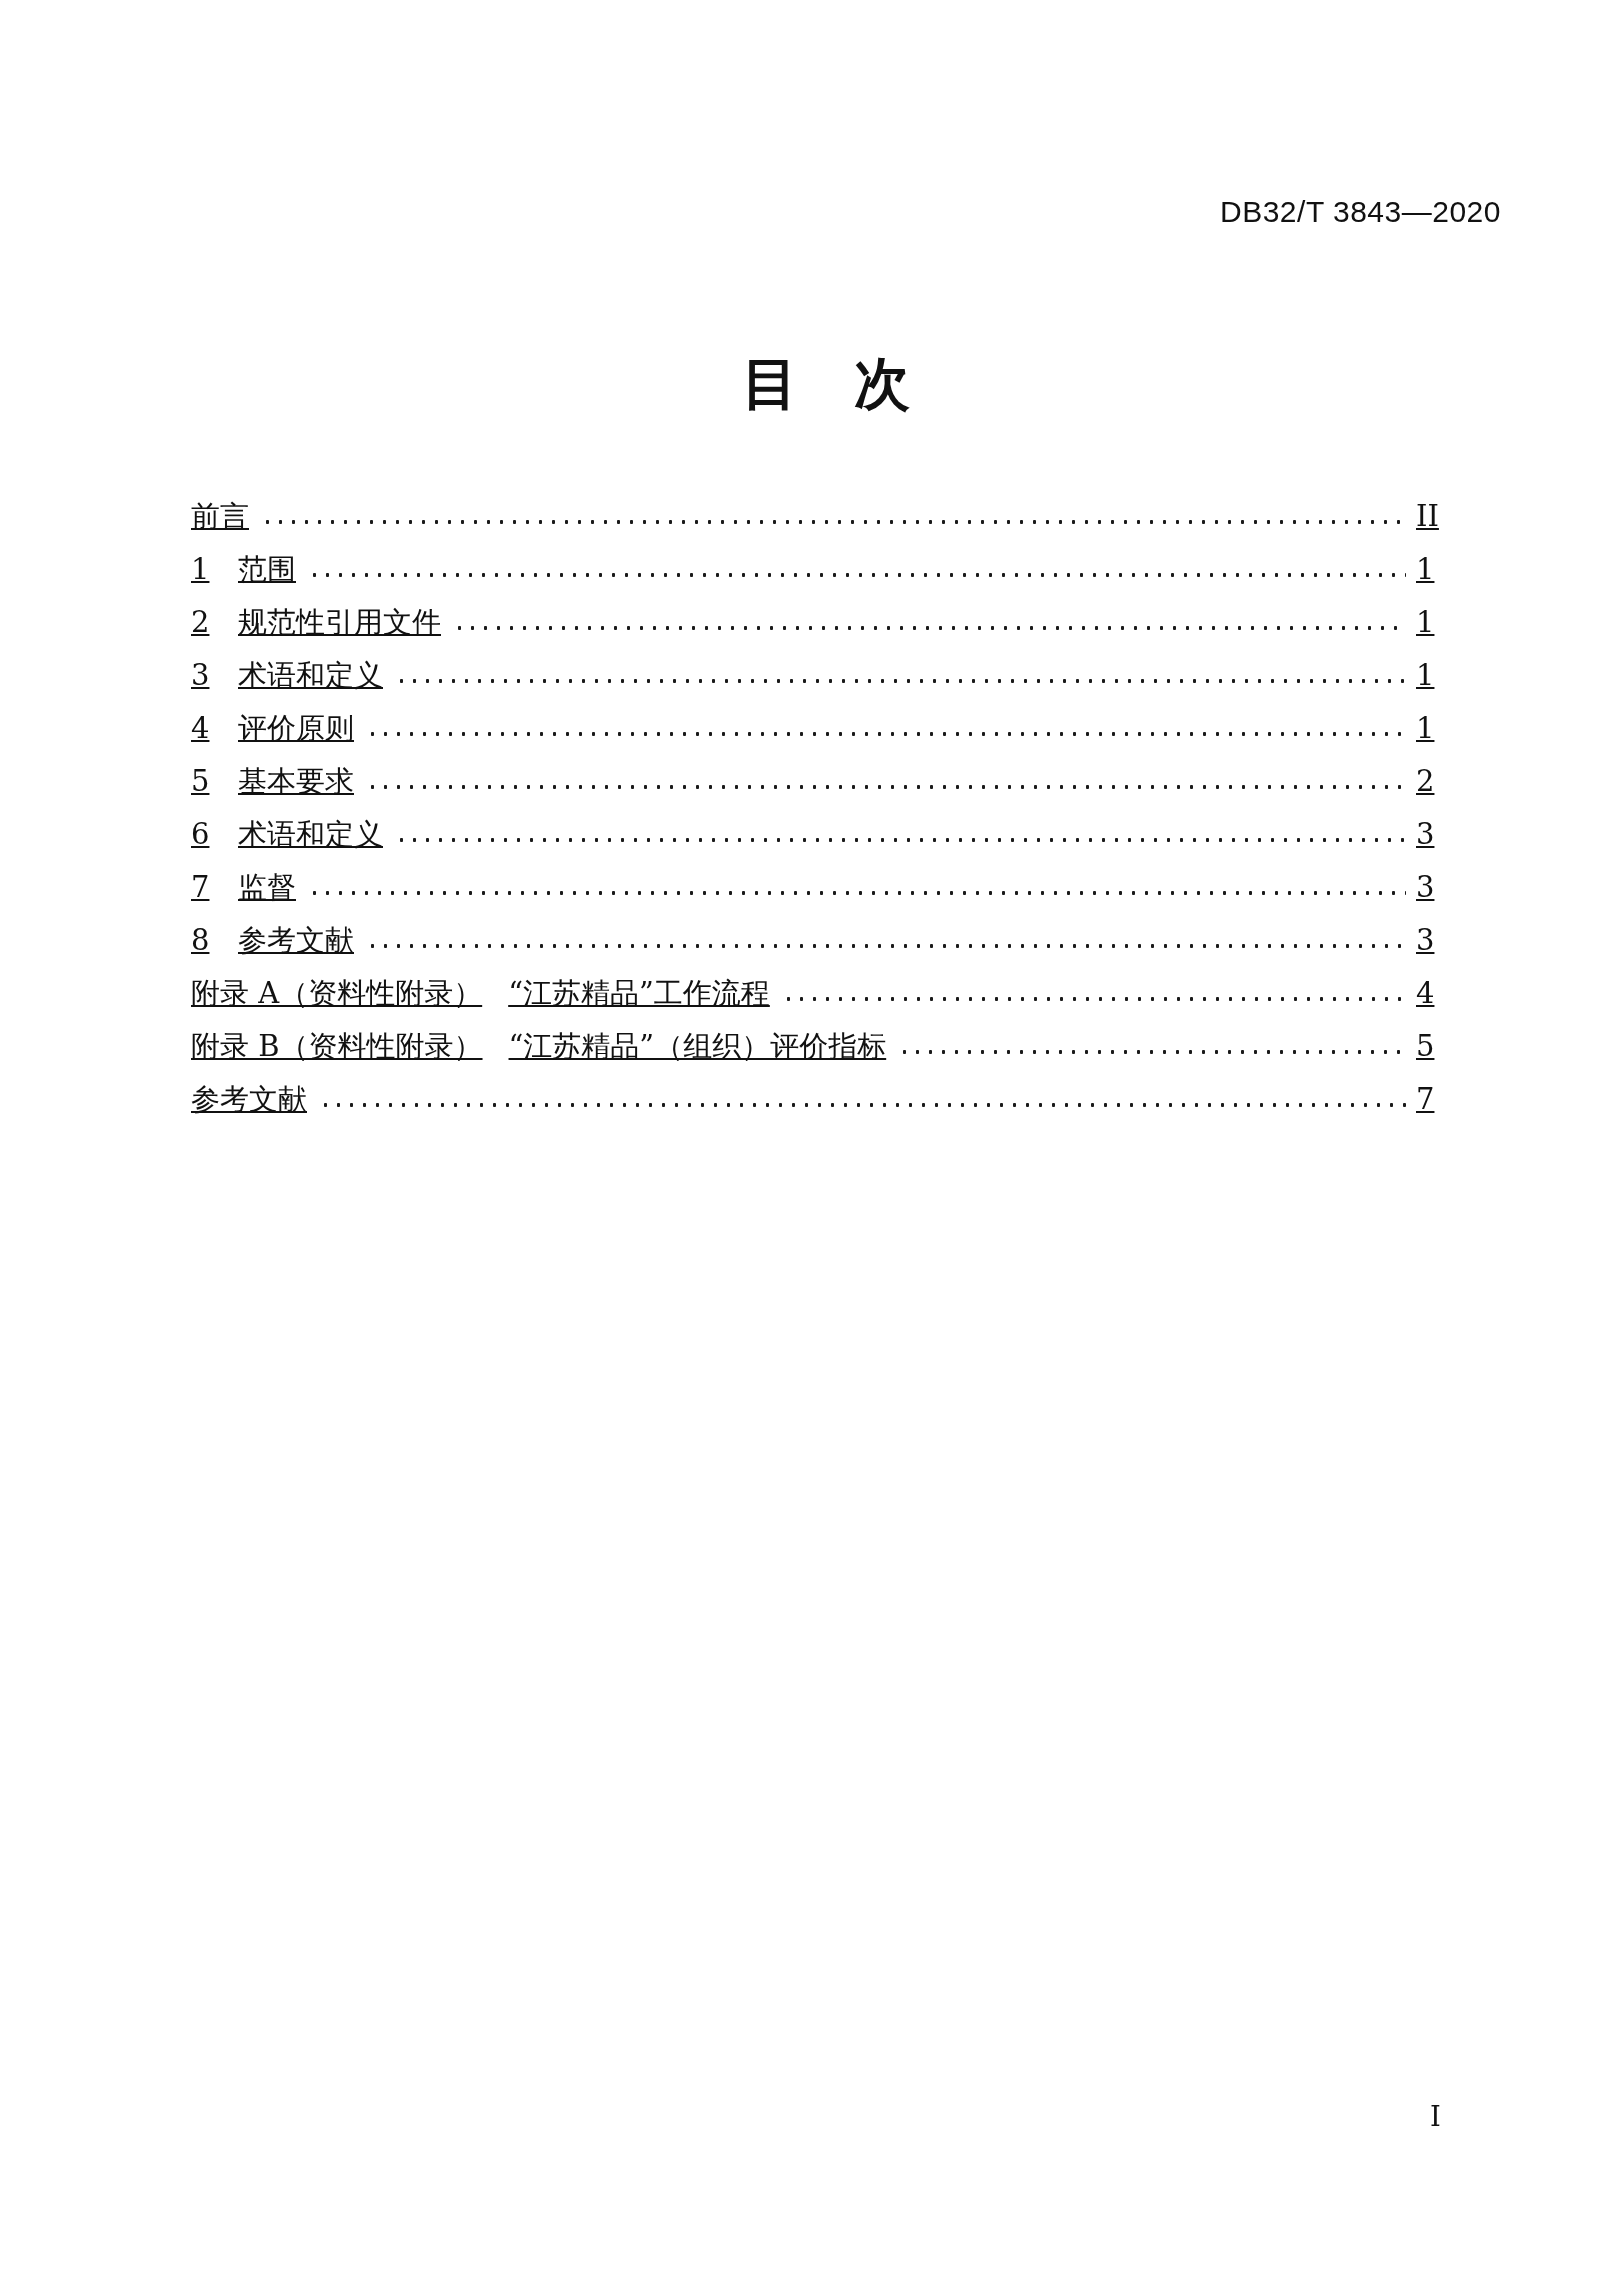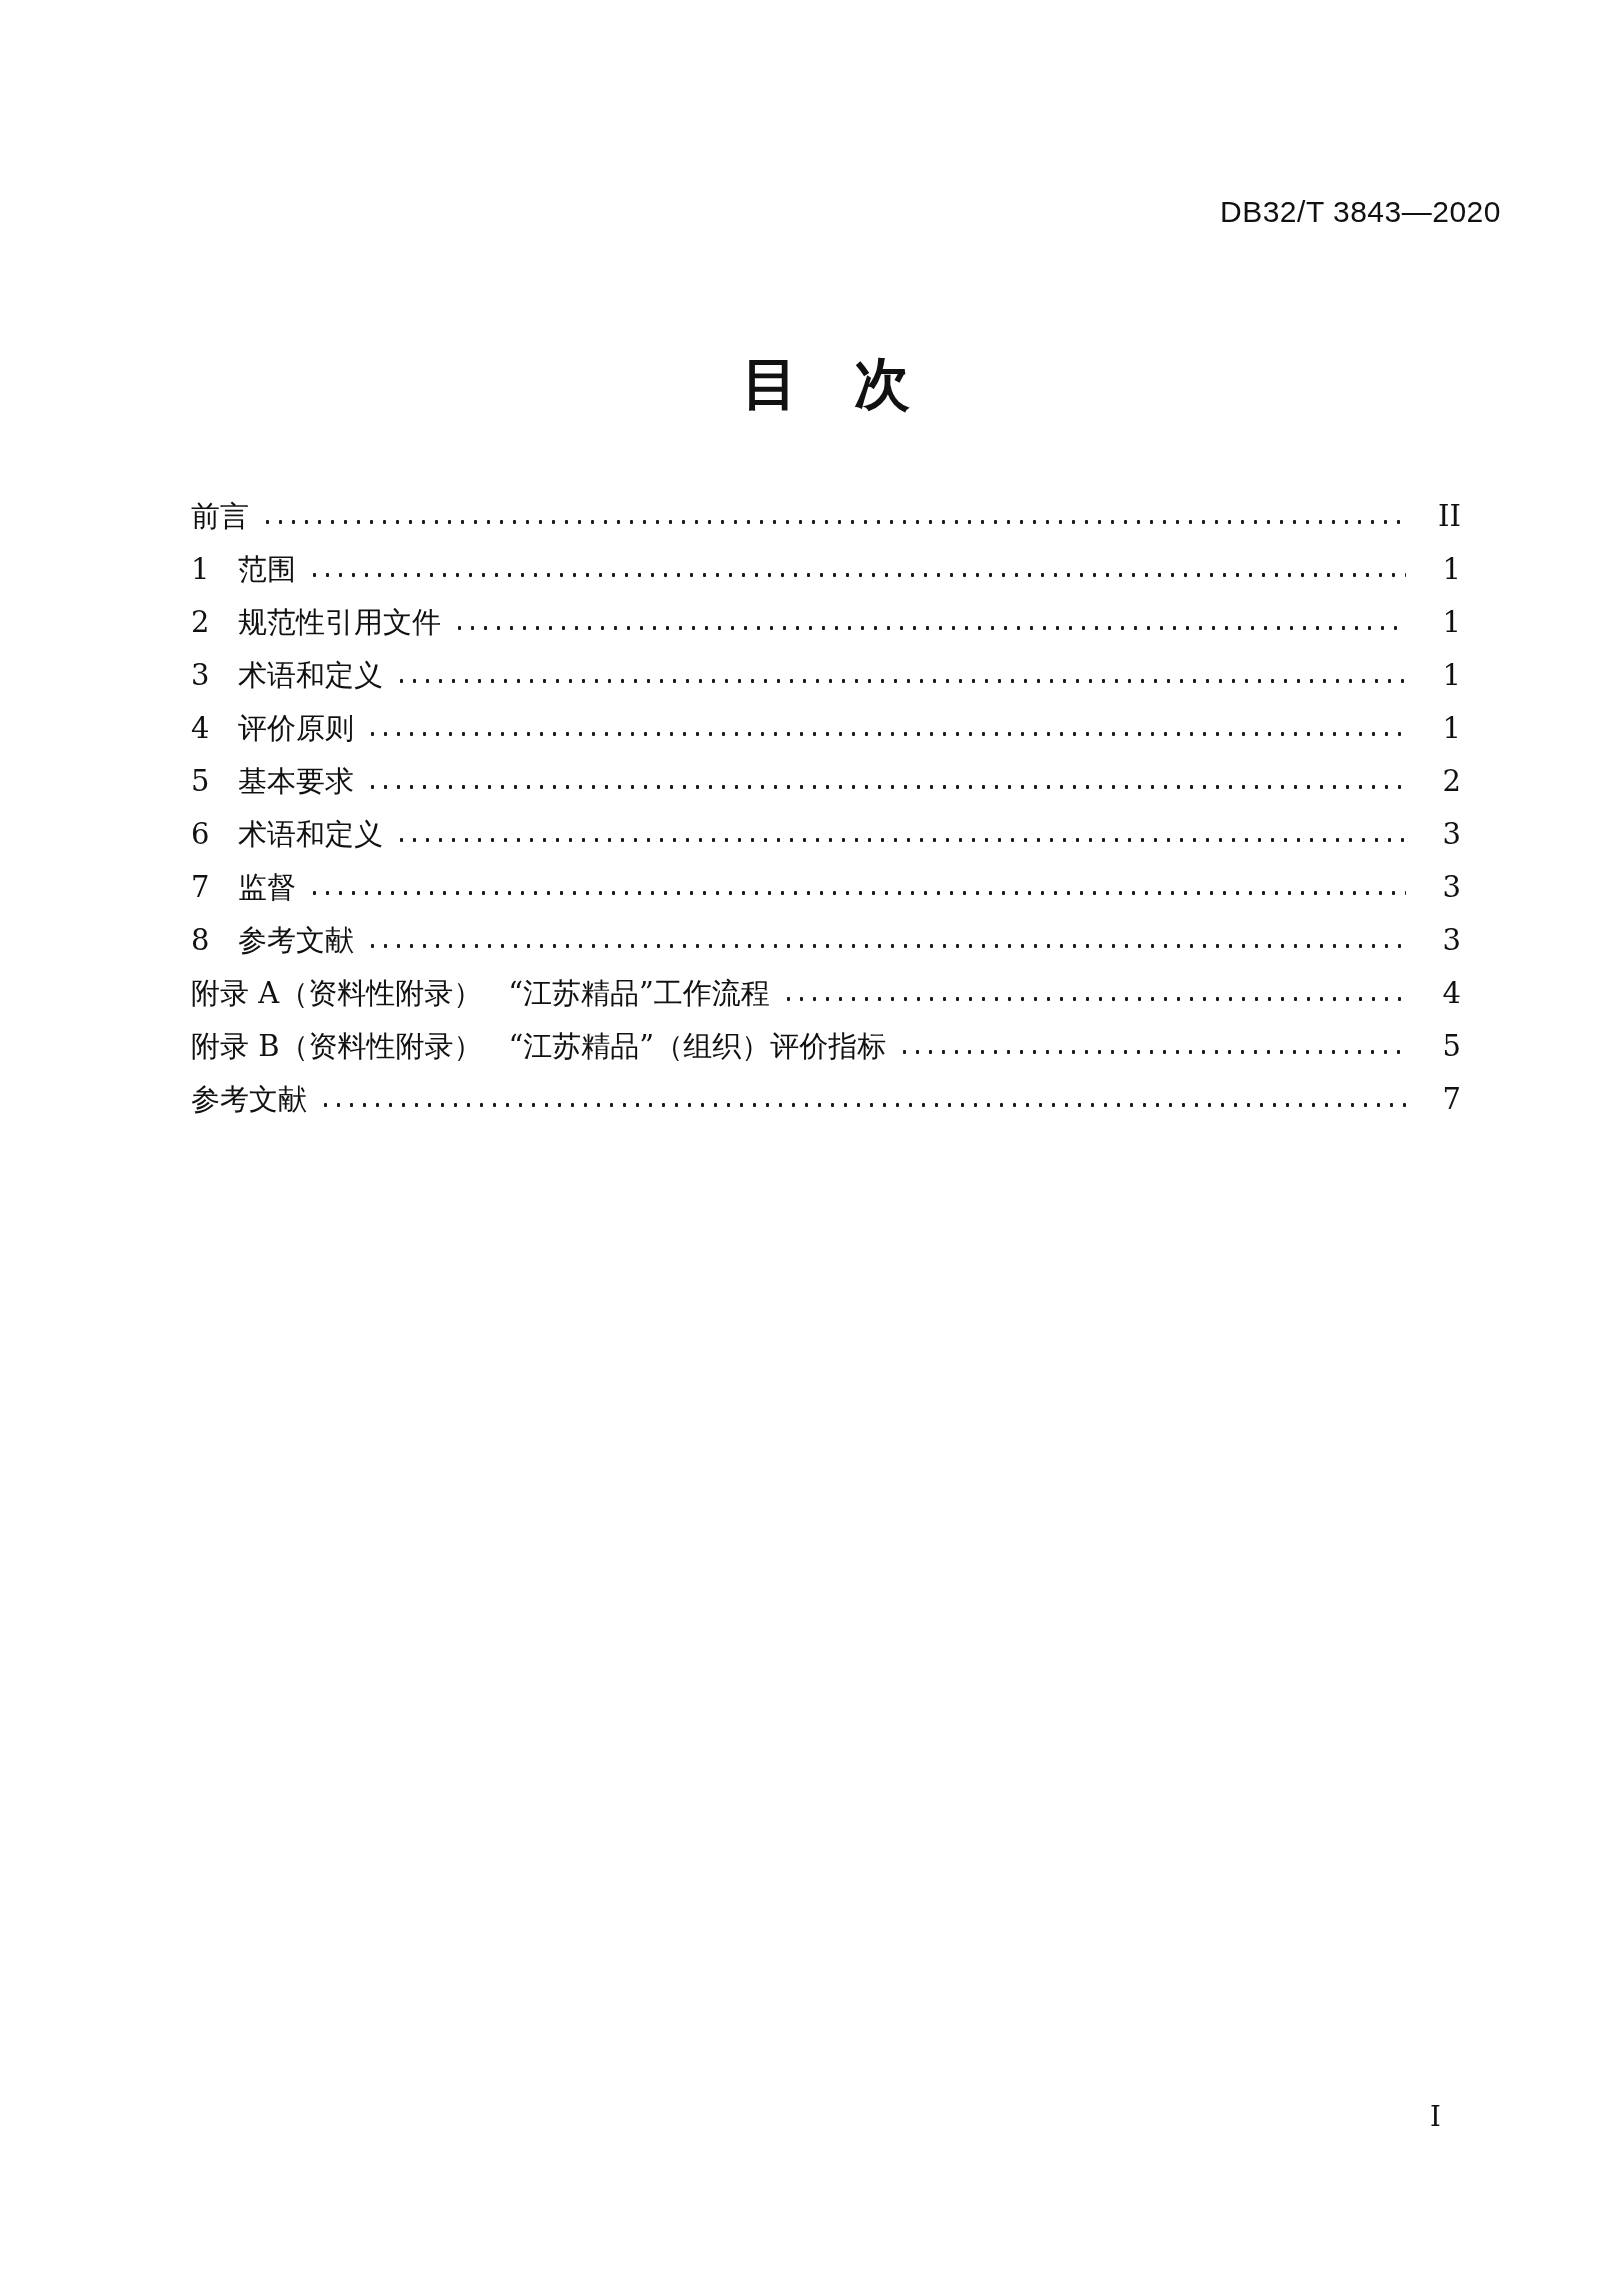--- a/index.html
+++ b/index.html
@@ -39,20 +39,21 @@
     font-size: 56px;
     font-weight: 700;
     line-height: 1.1;
     color: #111111;
   }
   .toc {
     position: absolute;
     top: 478px;
     left: 191px;
     width: 1270px;
+    text-decoration: underline;
   }
   .toc-row {
     display: flex;
     align-items: flex-end;
     height: 53px;
     font-size: 29px;
     line-height: 1;
     color: #111111;
     white-space: nowrap;
   }
@@ -77,21 +78,21 @@
     height: 3.9px;
     margin: 0 9.8px 6.9px 11.8px;
     background-image: radial-gradient(circle, #1a1a1a 1.7px, transparent 2px);
     background-size: 13px 3.9px;
     background-repeat: repeat-x;
     background-position: 0 50%;
   }
   .toc-page {
     flex: 0 0 auto;
     min-width: 45px;
-    text-align: right;
+    text-align: left;
   }
   .folio {
     position: absolute;
     top: 2103px;
     left: 1416px;
     width: 39px;
     text-align: center;
     font-size: 27.4px;
     line-height: 1;
     color: #111111;

